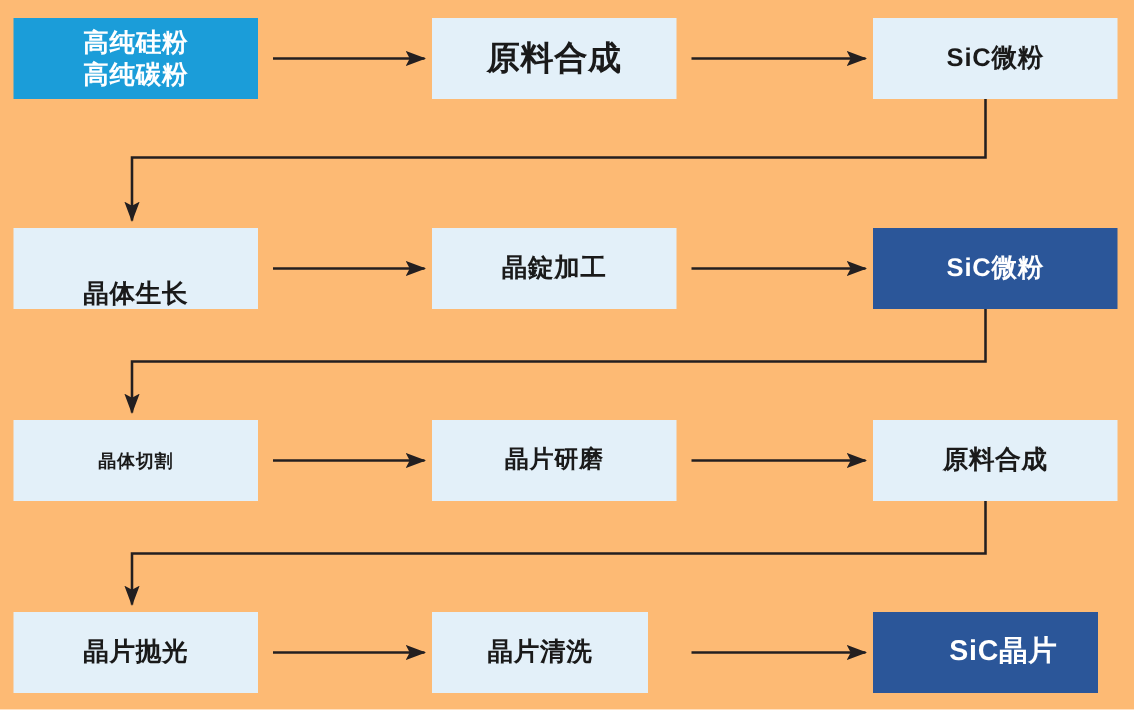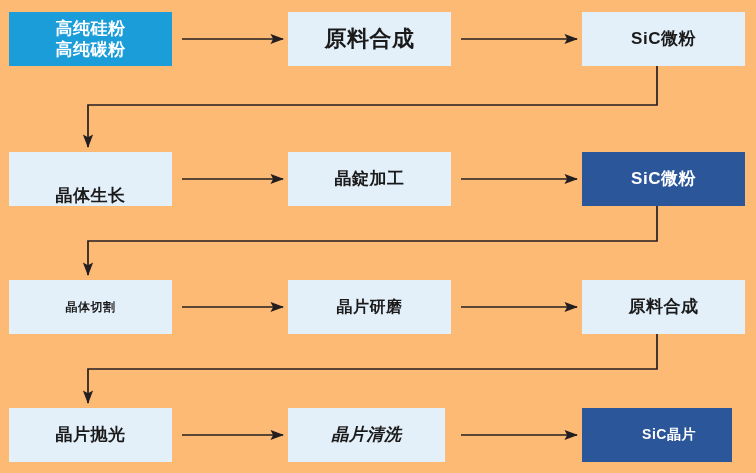--- a/index.html
+++ b/index.html
@@ -104,21 +104,21 @@
       </div>
       <div class="node style-light" style="left: 288px; top: 280px; width: 163px; height: 54px; font-size: 16px;">
         <span class="node-label">晶片研磨</span>
       </div>
       <div class="node style-light" style="left: 582px; top: 280px; width: 163px; height: 54px; font-size: 17px;">
         <span class="node-label">原料合成</span>
       </div>
       <div class="node style-light" style="left: 9px; top: 408px; width: 163px; height: 54px; font-size: 17px;">
         <span class="node-label">晶片抛光</span>
       </div>
-      <div class="node style-light" style="left: 288px; top: 408px; width: 157px; height: 54px; font-size: 17px; font-style: italic;">
+      <div class="node style-light" style="left: 288px; top: 408px; width: 144px; height: 54px; font-size: 17px;">
         <span class="node-label">晶片清洗</span>
       </div>
-      <div class="node style-navy" style="left: 582px; top: 408px; width: 150px; height: 54px; font-size: 14px; padding-left: 24px;">
+      <div class="node style-navy" style="left: 582px; top: 408px; width: 150px; height: 54px; font-size: 19px; padding-left: 24px;">
         <span class="node-label">SiC晶片</span>
       </div>
     </div>
 
 </div>
 
 </body></html>

